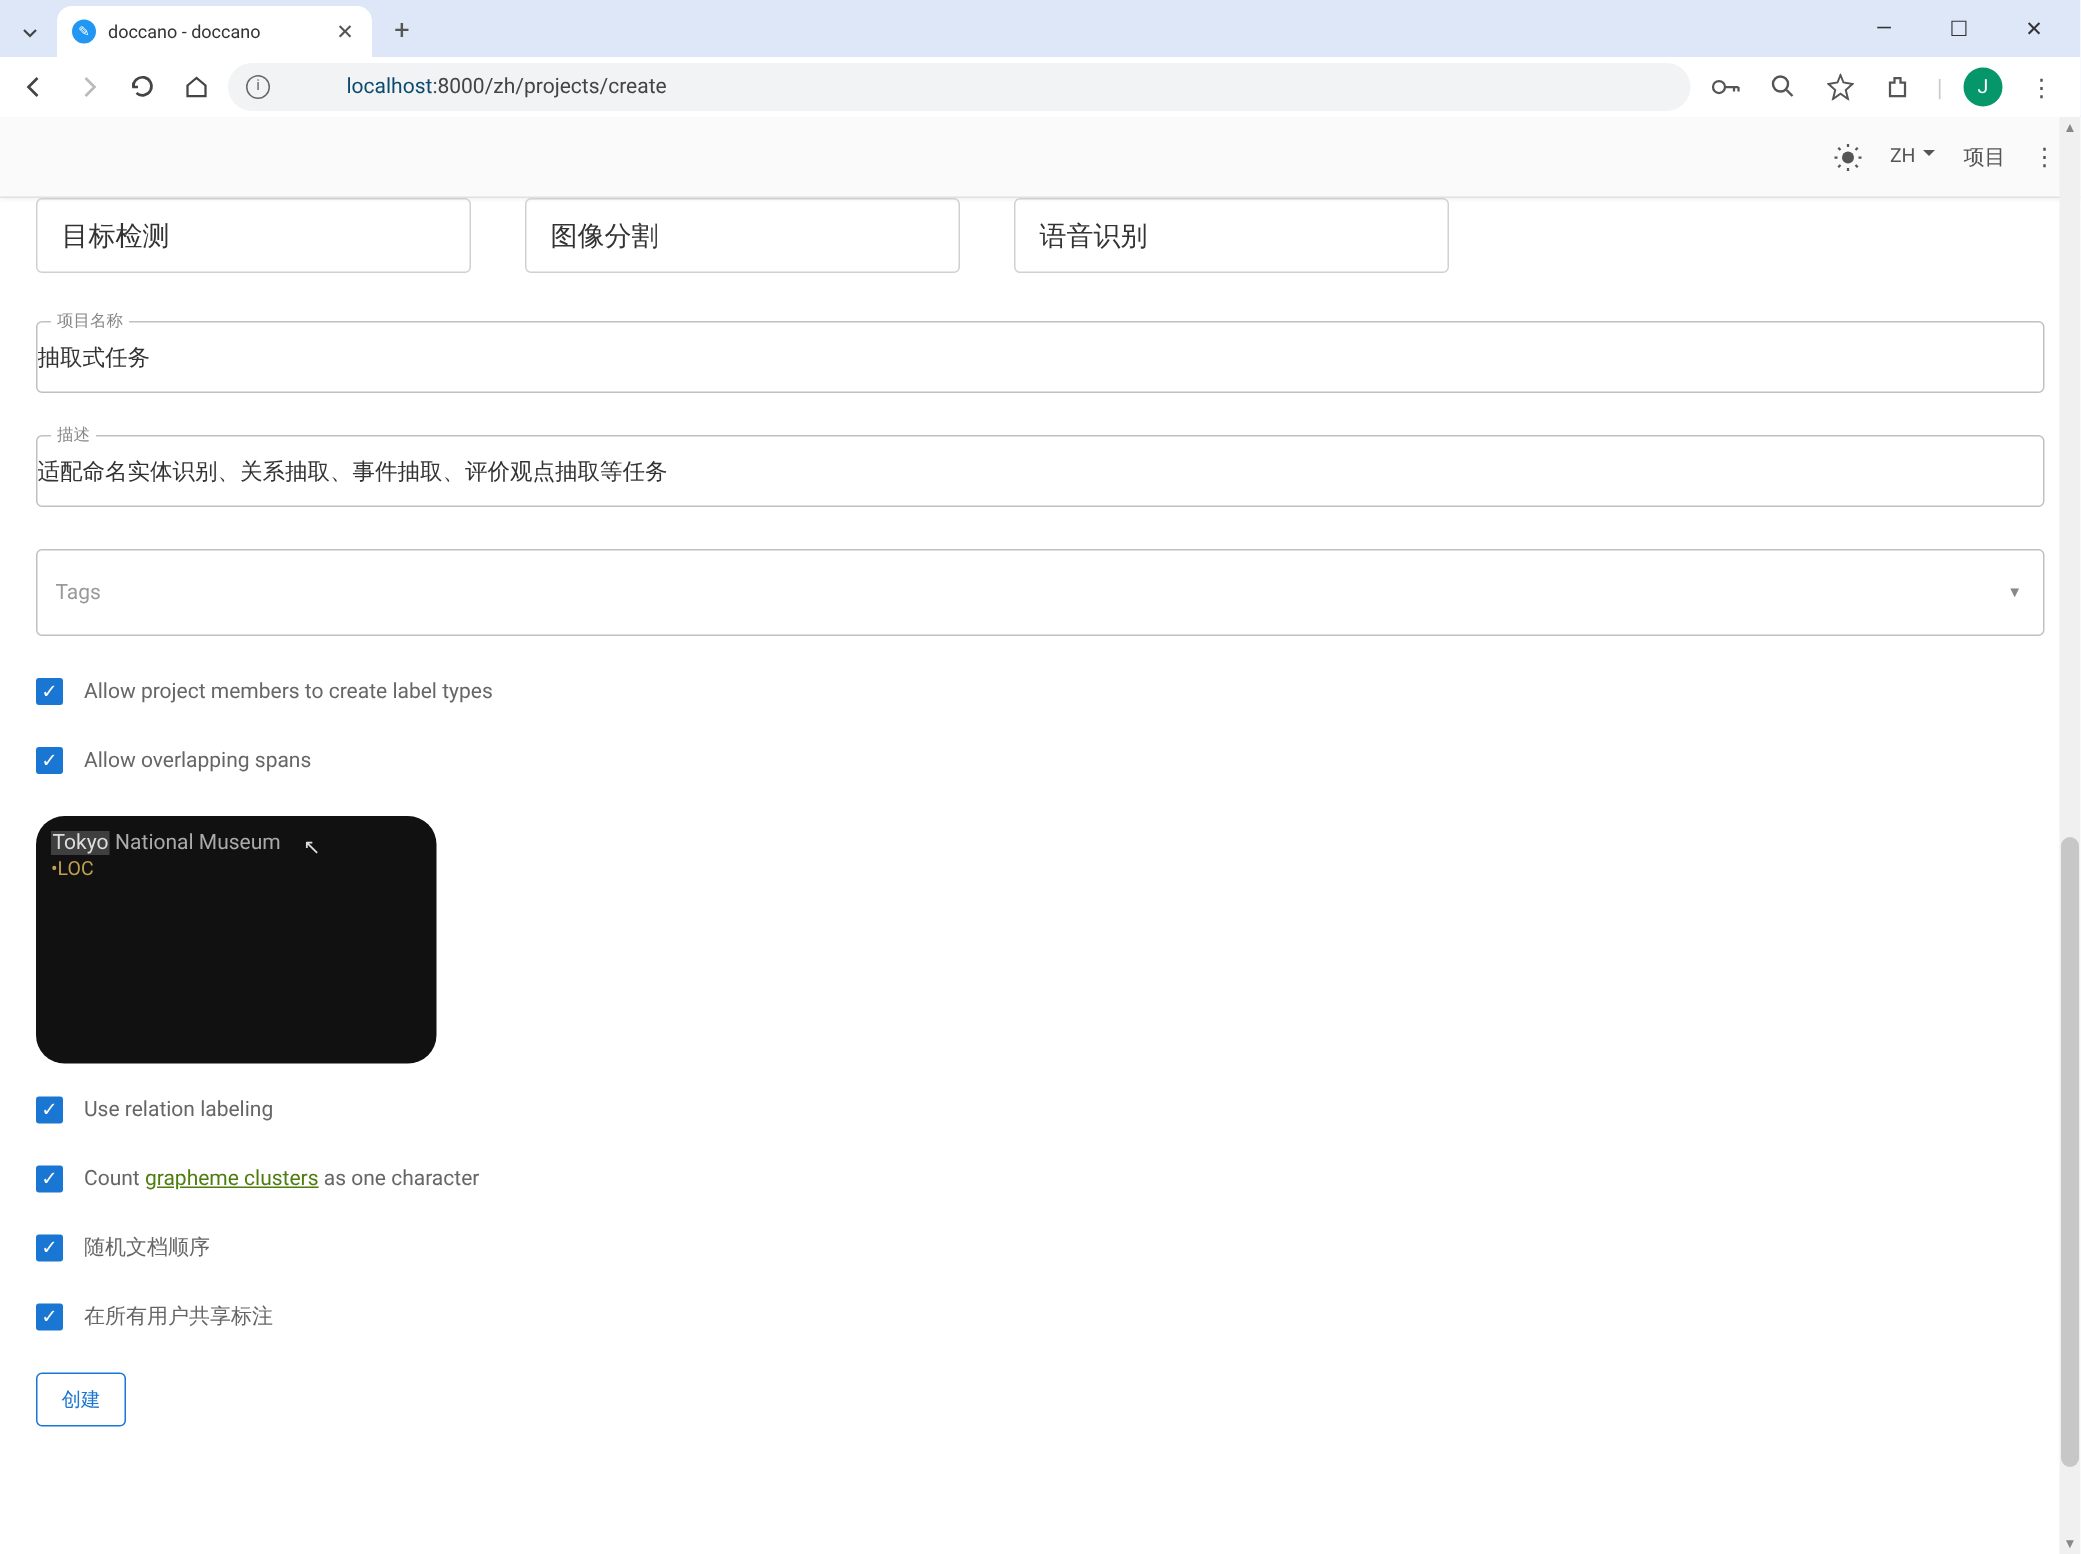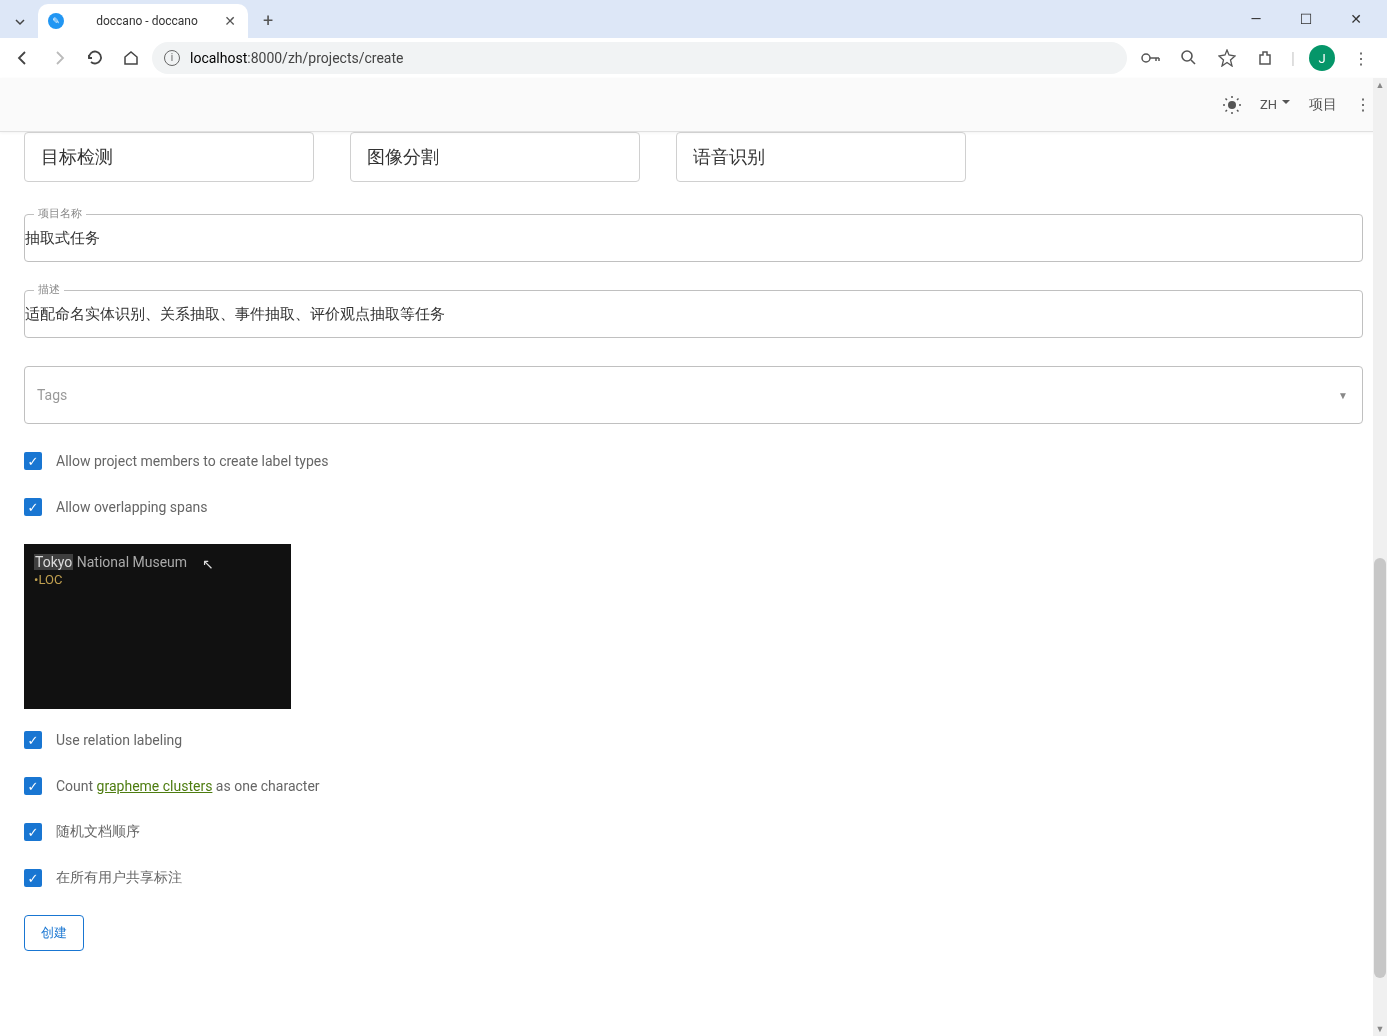--- a/index.html
+++ b/index.html
@@ -4,33 +4,33 @@
 <style>
 * { margin: 0; padding: 0; box-sizing: border-box; font-family: -apple-system, BlinkMacSystemFont, "Segoe UI", Roboto, Arial, sans-serif; }
 body { background: #fff; width: 1387px; height: 1036px; overflow: hidden; position: relative; }
 
 
 .browser-chrome { height: 78px; background: #dde7f7; border-bottom: 1px solid #d0d0d0; }
 .tab-bar { height: 38px; display: flex; align-items: flex-end; padding: 0 8px; position: relative; }
 .tab-dropdown { width: 24px; height: 24px; display: flex; align-items: center; justify-content: center; margin: 0 6px 4px 0; color: #444; border-radius: 4px; }
 .tab { background: #fff; height: 34px; border-radius: 10px 10px 0 0; display: flex; align-items: center; padding: 0 10px; min-width: 210px; position: relative; }
 .tab-favicon { width: 16px; height: 16px; background: #2196f3; border-radius: 50%; margin-right: 8px; display: flex; align-items: center; justify-content: center; color: #fff; font-size: 9px; }
-.tab-title { font-size: 12px; color: #333; flex: 1; text-align: center; }
+.tab-title { font-size: 12px; color: #333; flex: 1; }
 .tab-close { width: 16px; height: 16px; display: flex; align-items: center; justify-content: center; color: #555; font-size: 14px; }
 .new-tab { width: 28px; height: 28px; display: flex; align-items: center; justify-content: center; color: #555; font-size: 18px; margin-left: 6px; margin-bottom: 4px; }
 .window-controls { position: absolute; right: 6px; top: 0; display: flex; gap: 20px; height: 38px; align-items: center; padding-right: 10px; }
 .window-controls span { width: 30px; display: flex; justify-content: center; color: #333; font-size: 14px; }
 
 .addr-bar { height: 40px; background: #fff; display: flex; align-items: center; padding: 0 8px; gap: 6px; }
 .nav-icon { width: 30px; height: 30px; display: flex; align-items: center; justify-content: center; color: #555; border-radius: 50%; }
 .nav-icon.disabled { color: #bbb; }
 .url-box { flex: 1; height: 32px; background: #f1f3f4; border-radius: 16px; display: flex; align-items: center; padding: 0 12px; gap: 10px; }
 .url-box .info-icon { width: 16px; height: 16px; border: 1.5px solid #666; border-radius: 50%; display: flex; align-items: center; justify-content: center; font-size: 10px; color: #666; line-height: 1; }
 .url-text { font-size: 14px; color: #444; }
-.url-text .host { color: #000000; }
+.url-text .host { color: #0c4a6e; margin-left: 41px; }
 .right-icons { display: flex; align-items: center; gap: 14px; padding: 0 6px; }
 .right-icons .ico { color: #555; display: flex; align-items: center; justify-content: center; width: 24px; height: 24px; }
 .avatar { width: 26px; height: 26px; background: #059669; border-radius: 50%; display: flex; align-items: center; justify-content: center; color: #fff; font-size: 13px; }
 
 
 .app-header { height: 54px; background: #fafafa; display: flex; align-items: center; justify-content: flex-end; padding: 0 16px; gap: 18px; border-bottom: 1px solid #e0e0e0; box-shadow: 0 1px 3px rgba(0,0,0,0.05); }
 .hdr-icon { color: #555; display: flex; align-items: center; }
 .lang-sel { display: flex; align-items: flex-start; color: #555; font-size: 13px; gap: 4px; }
 .hdr-link { color: #555; font-size: 14px; }
 
@@ -43,21 +43,21 @@
 .field-label { position: absolute; top: -8px; left: 10px; background: #fff; padding: 0 4px; font-size: 11px; color: #888; }
 .text-input { width: 100%; border: 1px solid #c0c0c0; border-radius: 4px; padding: 14px 0; font-size: 15px; color: #333; outline: none; }
 .tags-select { width: 100%; border: 1px solid #c0c0c0; border-radius: 4px; padding: 20px 12px; font-size: 14px; color: #999; position: relative; display: flex; align-items: center; }
 .tags-select .caret { position: absolute; right: 14px; color: #888; font-size: 10px; }
 
 .checkbox-row { display: flex; align-items: center; gap: 14px; margin-bottom: 28px; }
 .cbox { width: 18px; height: 18px; background: #1976d2; border-radius: 2px; display: flex; align-items: center; justify-content: center; color: #fff; font-size: 13px; }
 .cbox-label { font-size: 14px; color: #666; }
 .cbox-label a { color: #4d7c0f; text-decoration: underline; }
 
-.preview { width: 267px; height: 165px; background: #111; color: #ccc; padding: 10px; margin-bottom: 22px; position: relative; }
+.preview { width: 267px; height: 165px; background: #111; color: #ccc; padding: 10px; margin-bottom: 22px; position: relative; border-radius: 19px; }
 .preview-text { font-size: 14px; color: #aaa; }
 .preview .tok-sel { background: rgba(120,120,120,0.45); color: #ddd; padding: 0 1px; }
 .preview .lbl { color: #c0a050; font-size: 13px; display: block; margin-top: 2px; }
 .cur { position: absolute; top: 12px; left: 178px; font-size: 14px; color: #ddd; pointer-events: none; }
 
 .submit-btn { border: 1px solid #1976d2; color: #1976d2; background: #fff; padding: 8px 16px; font-size: 13px; border-radius: 4px; cursor: pointer; }
 
 .scrollbar-track { position: absolute; right: 0; top: 78px; width: 14px; height: calc(1036px - 78px); background: #f0f0f0; }
 .scrollbar-thumb { position: absolute; right: 1px; top: 480px; width: 12px; height: 420px; background: #c7c7c7; border-radius: 6px; }
 .scrollbar-up { position: absolute; top: 0; width: 14px; height: 14px; display: flex; align-items: center; justify-content: center; font-size: 9px; color: #888; }

